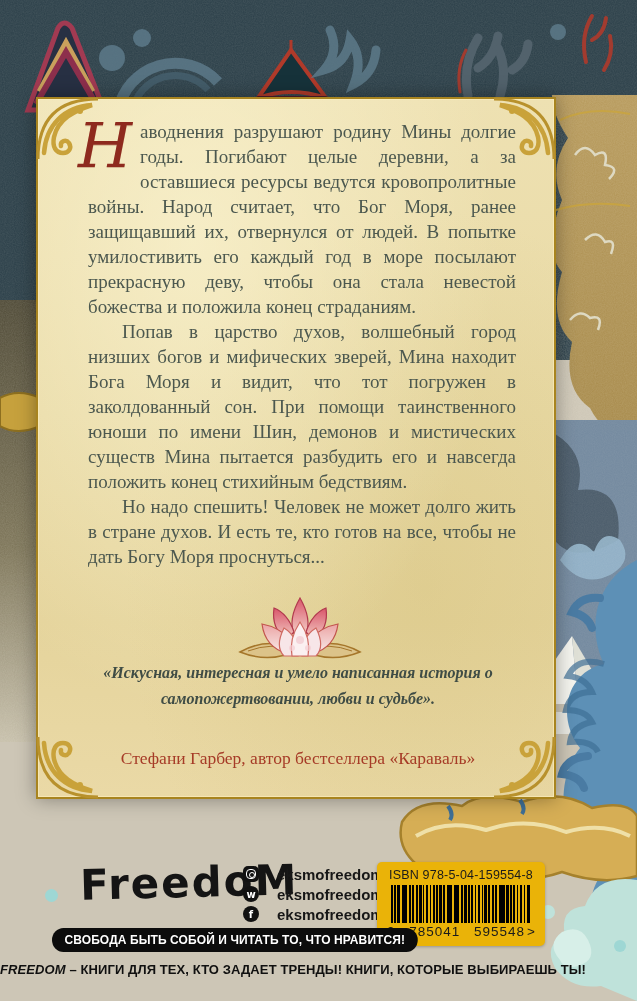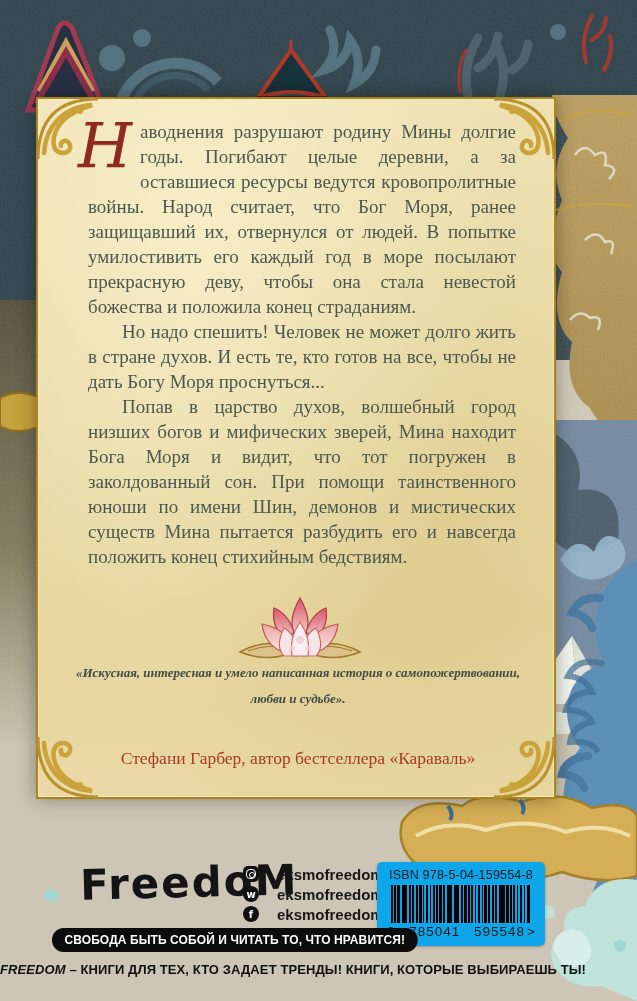--- a/index.html
+++ b/index.html
@@ -33,21 +33,21 @@
   .annotation p{margin:0;}
   .annotation p + p{text-indent:34px;}
   .dropcap{
     float:left;font-family:"DejaVu Serif",serif;font-style:italic;
     font-size:62px;line-height:48px;color:#8e2a1e;
     margin:3px 8px 0 -10px;text-shadow:0 1px 0 rgba(120,30,15,.25);
   }
   .lotus-wrap{margin:17px auto 4px;width:132px;height:74px;}
   .quote{
     margin:8px auto 0;width:452px;text-align:center;
-    font-style:italic;font-weight:bold;font-size:13px;line-height:26px;color:#3f4c45;
+    font-style:italic;font-weight:bold;font-size:16px;line-height:26px;color:#3f4c45;
   }
   .attribution{
     margin:13px auto 0;text-align:center;color:#a63b27;
     font-size:17.5px;line-height:24px;font-weight:normal;
   }
   
   .logo-dot{
     position:absolute;left:45px;top:889px;width:13px;height:13px;border-radius:50%;
     background:#9ed7d4;z-index:3;
   }
@@ -72,21 +72,21 @@
     content:"";position:absolute;inset:3px;border:1.4px solid #fff;border-radius:4px;
   }
   .s-icon.ig::after{
     content:"";position:absolute;left:6px;top:6px;width:4px;height:4px;
     border:1.2px solid #fff;border-radius:50%;
   }
   .s-icon.vk,.s-icon.fb{border-radius:50%;}
   
   .barcode-card{
     position:absolute;left:377px;top:862px;width:168px;height:84px;z-index:3;
-    background:#0ea5e9;border-radius:5px;box-shadow:0 1px 3px rgba(0,0,0,.25);
+    background:#eab308;border-radius:5px;box-shadow:0 1px 3px rgba(0,0,0,.25);
     font-family:"Liberation Sans",sans-serif;color:#1b1b1b;
   }
   .isbn{font-size:12.5px;text-align:center;margin-top:6px;letter-spacing:.2px;}
   .bars{
     height:38px;margin:3px 14px 0;
     background:
       repeating-linear-gradient(90deg,#000 0 1.5px,transparent 1.5px 3.5px),
       repeating-linear-gradient(90deg,#000 0 1px,transparent 1px 6.5px),
       repeating-linear-gradient(90deg,transparent 0 2.5px,#000 2.5px 3.5px,transparent 3.5px 9px);
   }
@@ -234,22 +234,22 @@
       <circle cx="44" cy="14" r="3" fill="#c9a23a"></circle>
     </svg>
     <svg class="corner br" viewBox="0 0 64 64">
       <path d="M2,62 C2,22 22,2 62,2" stroke="#b8912c" stroke-width="3" fill="none"></path>
       <path d="M8,56 C10,28 28,10 56,8 C38,14 22,22 18,40 C16,50 20,56 27,56 C33,56 36,51 33,46 C30,42 24,44 25,49" stroke="#c9a23a" stroke-width="4.5" fill="none" stroke-linecap="round"></path>
       <circle cx="44" cy="14" r="3" fill="#c9a23a"></circle>
     </svg>
 
     <div class="annotation">
       <p><span class="dropcap">Н</span><span>аводнения разрушают родину Мины долгие годы. Погибают целые деревни, а за оставшиеся ресурсы ведутся кровопролитные войны. Народ считает, что Бог Моря, ранее защищавший их, отвернулся от людей. В попытке умилостивить его каждый год в море посылают прекрасную деву, чтобы она стала невестой божества и положила конец страданиям.</span></p>
+      <p>Попав в царство духов, волшебный город низших богов и мифических зверей, Мина находит Бога Моря и видит, что тот погружен в заколдованный сон. При помощи таинственного юноши по имени Шин, демонов и мистических существ Мина пытается разбудить его и навсегда положить конец стихийным бедствиям.</p>
       <p>Но надо спешить! Человек не может долго жить в стране духов. И есть те, кто готов на все, чтобы не дать Богу Моря проснуться...</p>
-      <p>Попав в царство духов, волшебный город низших богов и мифических зверей, Мина находит Бога Моря и видит, что тот погружен в заколдованный сон. При помощи таинственного юноши по имени Шин, демонов и мистических существ Мина пытается разбудить его и навсегда положить конец стихийным бедствиям.</p>
     </div>
 
     <div class="lotus-wrap" style="position:absolute;left:196px;top:478px;">
       <svg viewBox="0 0 132 74" width="132" height="74">
         <defs>
           <linearGradient id="petalP" x1="0" y1="0" x2="0" y2="1">
             <stop offset="0" stop-color="#d9566a"></stop>
               <stop offset="1" stop-color="#f3cfc6"></stop>
           </linearGradient>
           <linearGradient id="petalL" x1="0" y1="0" x2="0" y2="1">

